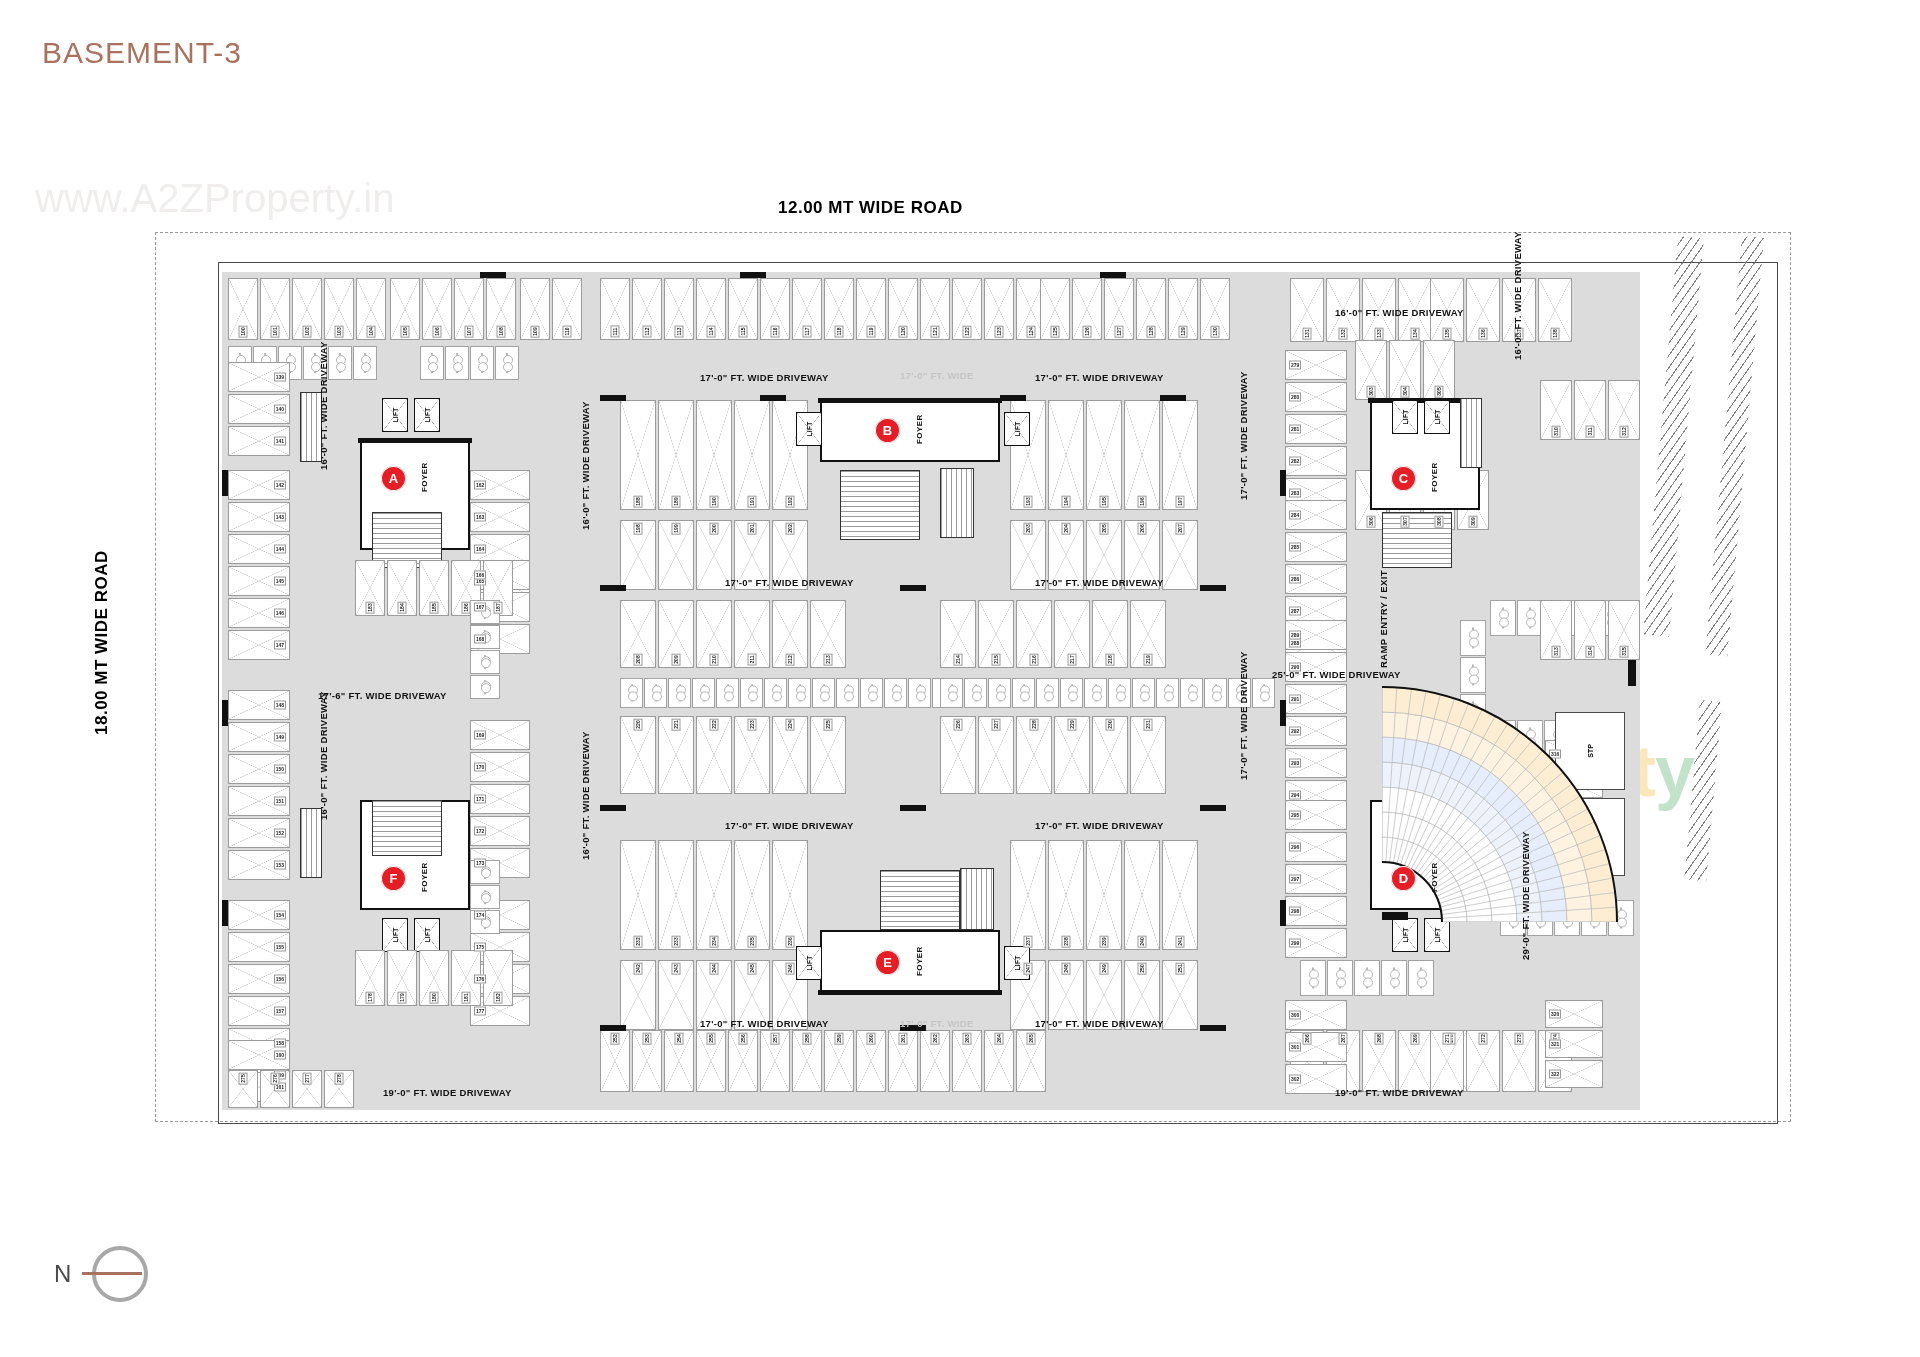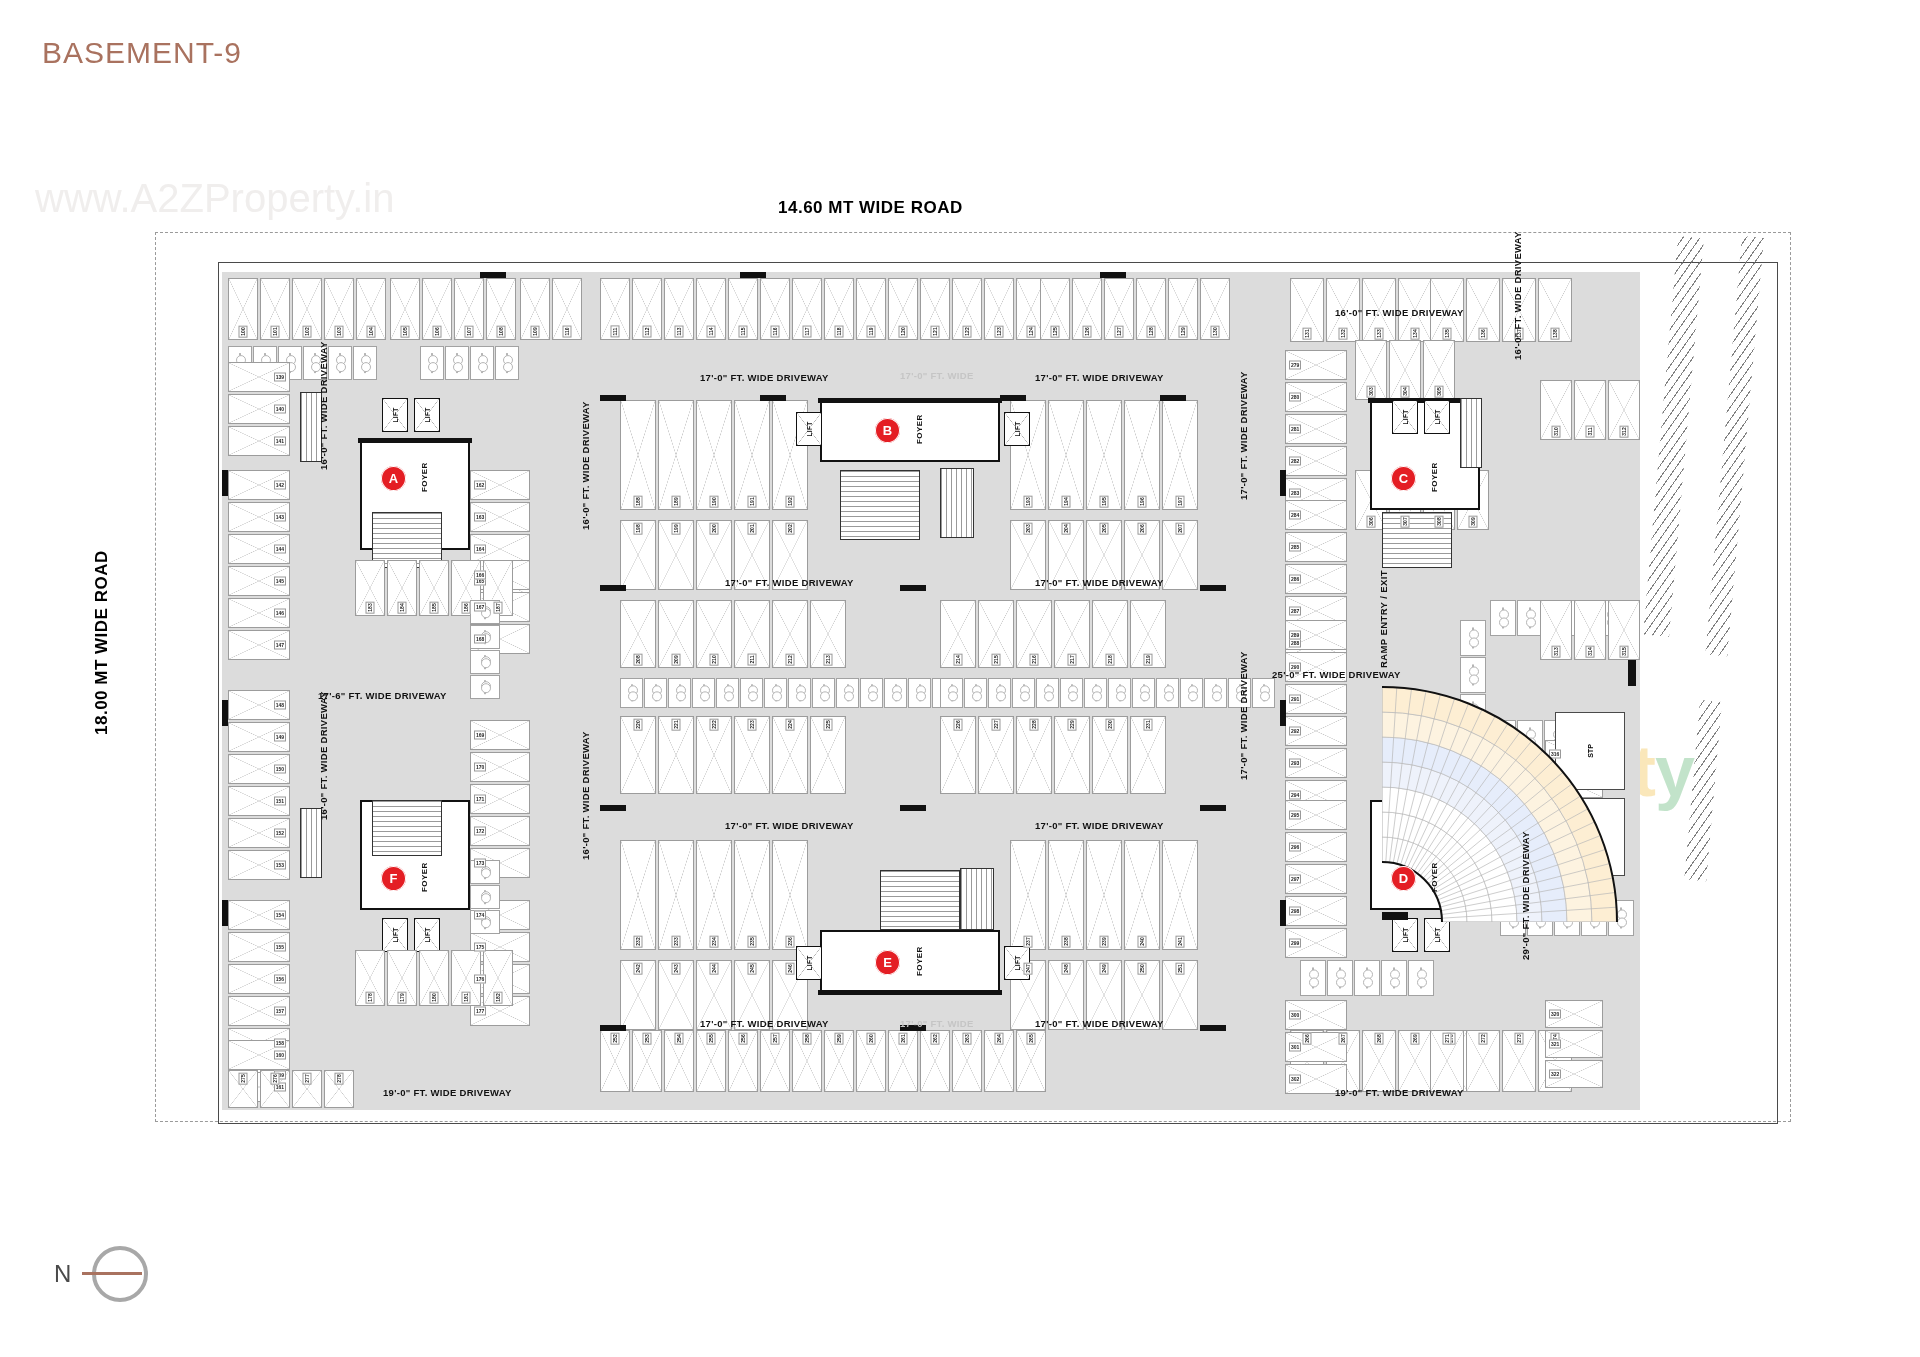--- a/index.html
+++ b/index.html
@@ -120,35 +120,35 @@
   #compass .ring{position:absolute;left:40px;top:4px;width:56px;height:56px;
       border:4px solid #a8a8a8;border-radius:50%;box-sizing:border-box;}
   #compass .needle{position:absolute;left:30px;top:30px;width:60px;height:3px;
       background:#a9725f;}
   #compass .n{position:absolute;left:2px;top:18px;font-size:24px;color:#4a4a4a;
       font-family:"Liberation Sans",sans-serif;}
 </style>
 </head>
 <body>
 
-<div id="title">BASEMENT-9</div>
+<div id="title">BASEMENT-3</div>
 
 <div class="wm-url">www.A2ZProperty.in</div>
 <div id="wm-logo"><span class="a">A</span><span class="two">2</span><span class="z">Z</span><span class="p">P</span><span class="r">r</span><span class="o">o</span><span class="p2">p</span><span class="e">e</span><span class="rr">r</span><span class="t">t</span><span class="y">y</span></div>
 
 <div id="plot-dashed"></div>
 <div id="slab"></div>
 <div id="slab-ext"></div>
 <div id="plot-solid"></div>
 
 <div class="hatch" id="hatch-r1"></div>
 <div class="hatch" id="hatch-r2"></div>
 <div class="hatch" id="hatch-r3"></div>
 
-<div id="road-top">14.60 MT WIDE ROAD</div>
+<div id="road-top">12.00 MT WIDE ROAD</div>
 <div id="road-left">18.00 MT WIDE ROAD</div>
 
 <div id="plan-layer">
     <div class="bay v nb" style="left: 228px; top: 278px; width: 30px; height: 62px;">
       <span class="num">100</span>
     </div>
     <div class="bay v nb" style="left: 260px; top: 278px; width: 30px; height: 62px;">
       <span class="num">101</span>
     </div>
     <div class="bay v nb" style="left: 292px; top: 278px; width: 30px; height: 62px;">

